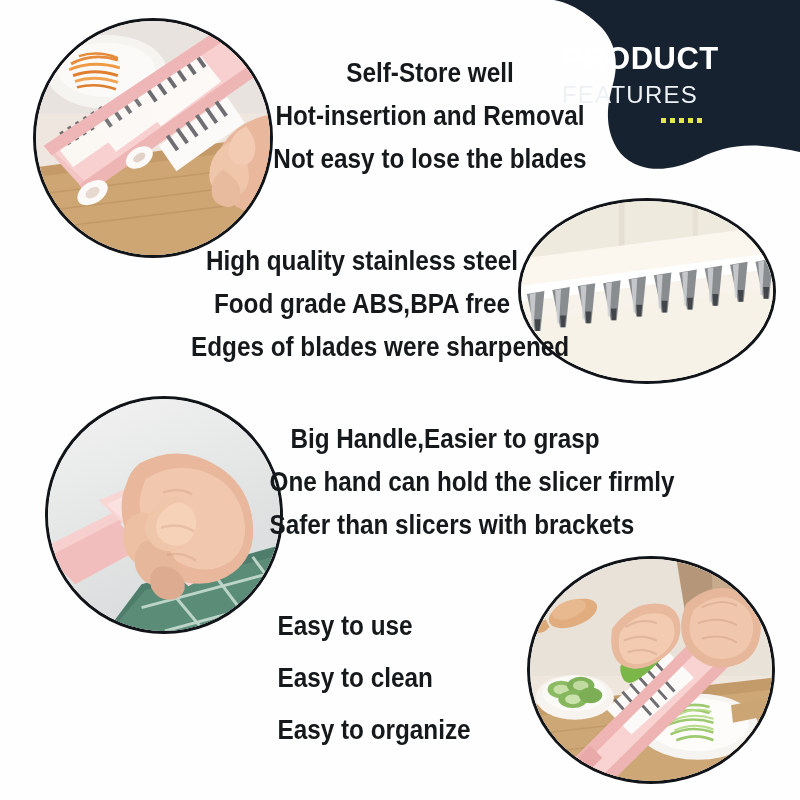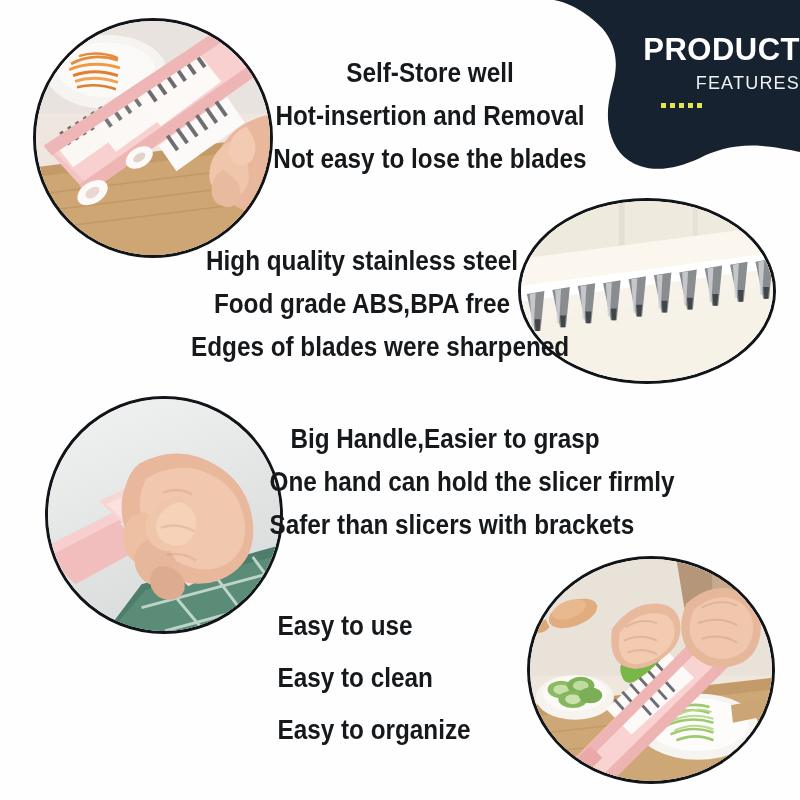--- a/index.html
+++ b/index.html
@@ -20,43 +20,43 @@
   .badge-wrap {
     position: absolute;
     top: 0;
     left: 540px;
     width: 260px;
     height: 200px;
   }
   .badge-wrap svg { display: block; }
   .badge-text {
     position: absolute;
-    top: 8px;
+    top: 17px;
     left: 0;
     width: 260px;
     height: 170px;
-    text-align: right;
+    text-align: left;
     pointer-events: none;
   }
   .badge-title {
     margin-top: 26px;
     color: #ffffff;
     font-family: "Liberation Sans", sans-serif;
     font-weight: bold;
     font-size: 31px;
     letter-spacing: 0.5px;
     line-height: 1;
     padding-left: 22px;
   }
   .badge-sub {
     margin-top: 9px;
     color: #eef2f5;
     font-family: "Liberation Sans", sans-serif;
     font-weight: normal;
-    font-size: 18px;
+    font-size: 24px;
     letter-spacing: 1.2px;
     line-height: 1;
     padding-left: 22px;
   }
   .badge-dots {
     margin-top: 11px;
     padding-left: 22px;
     display: flex;
     justify-content: center;
     gap: 4px;

